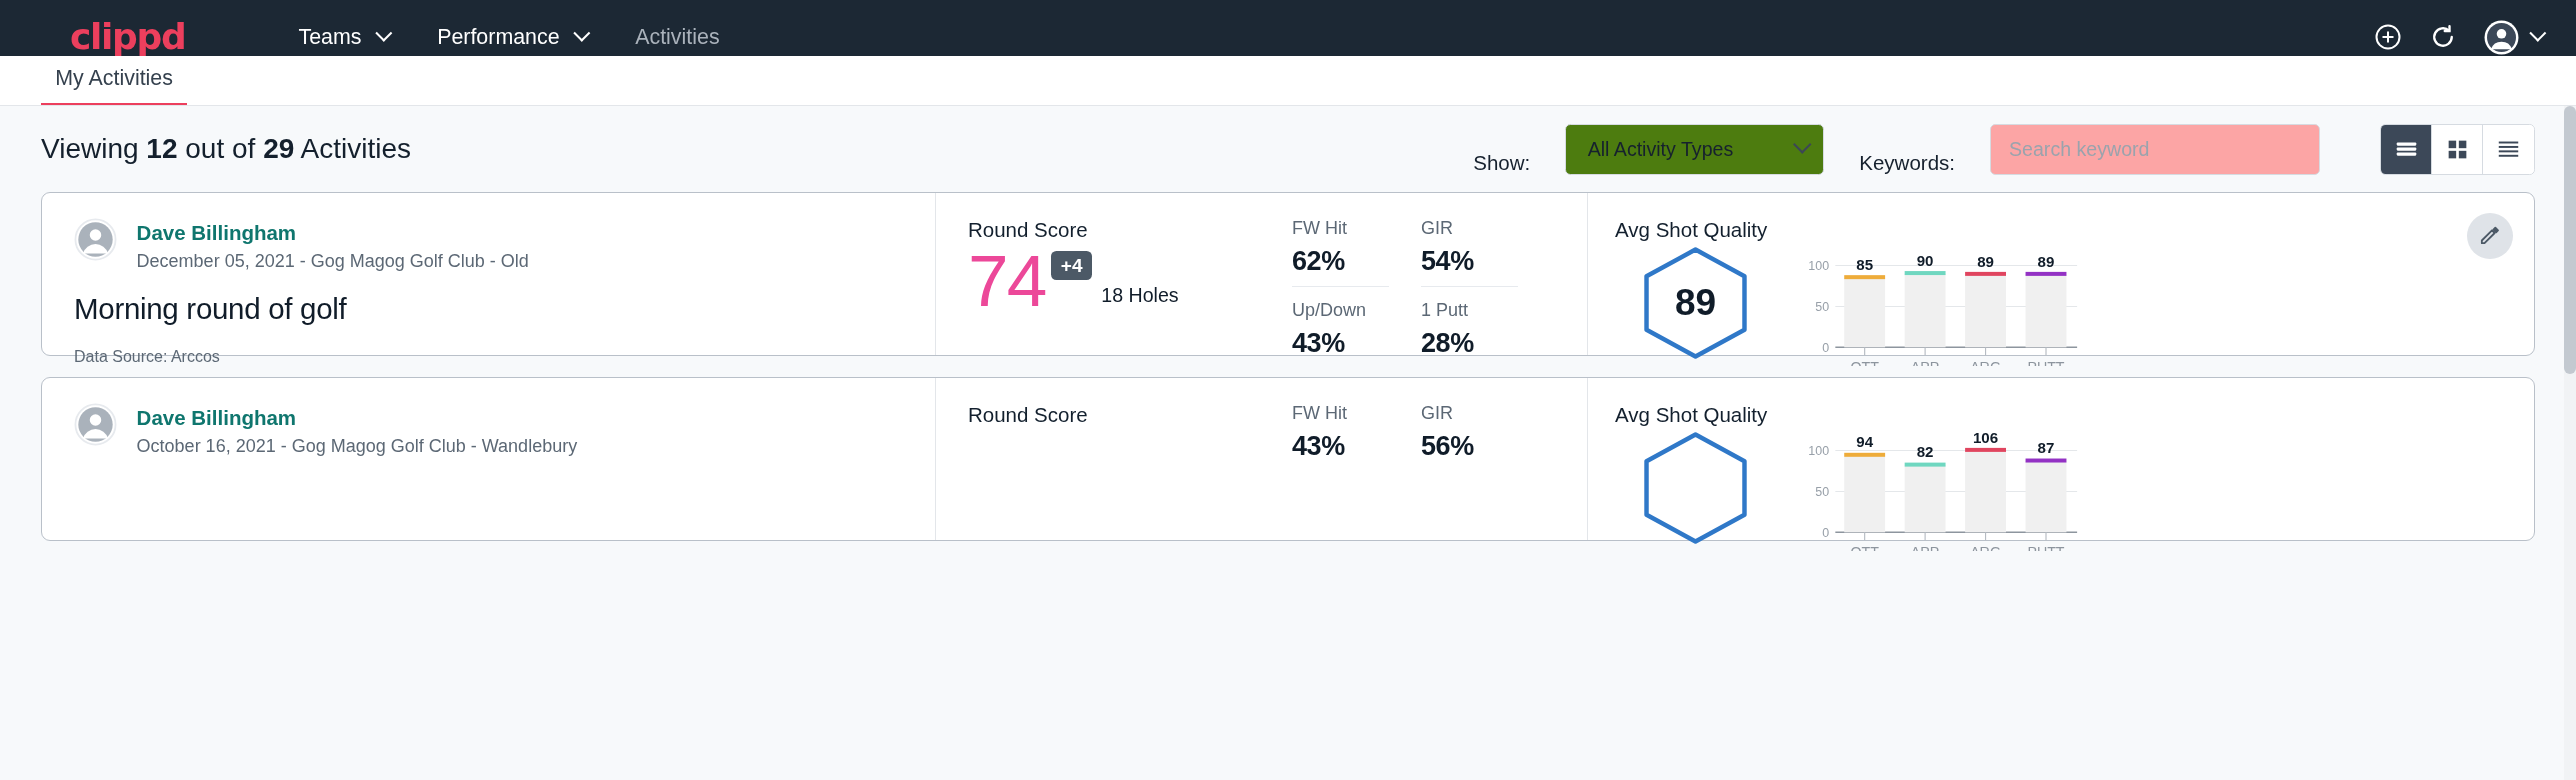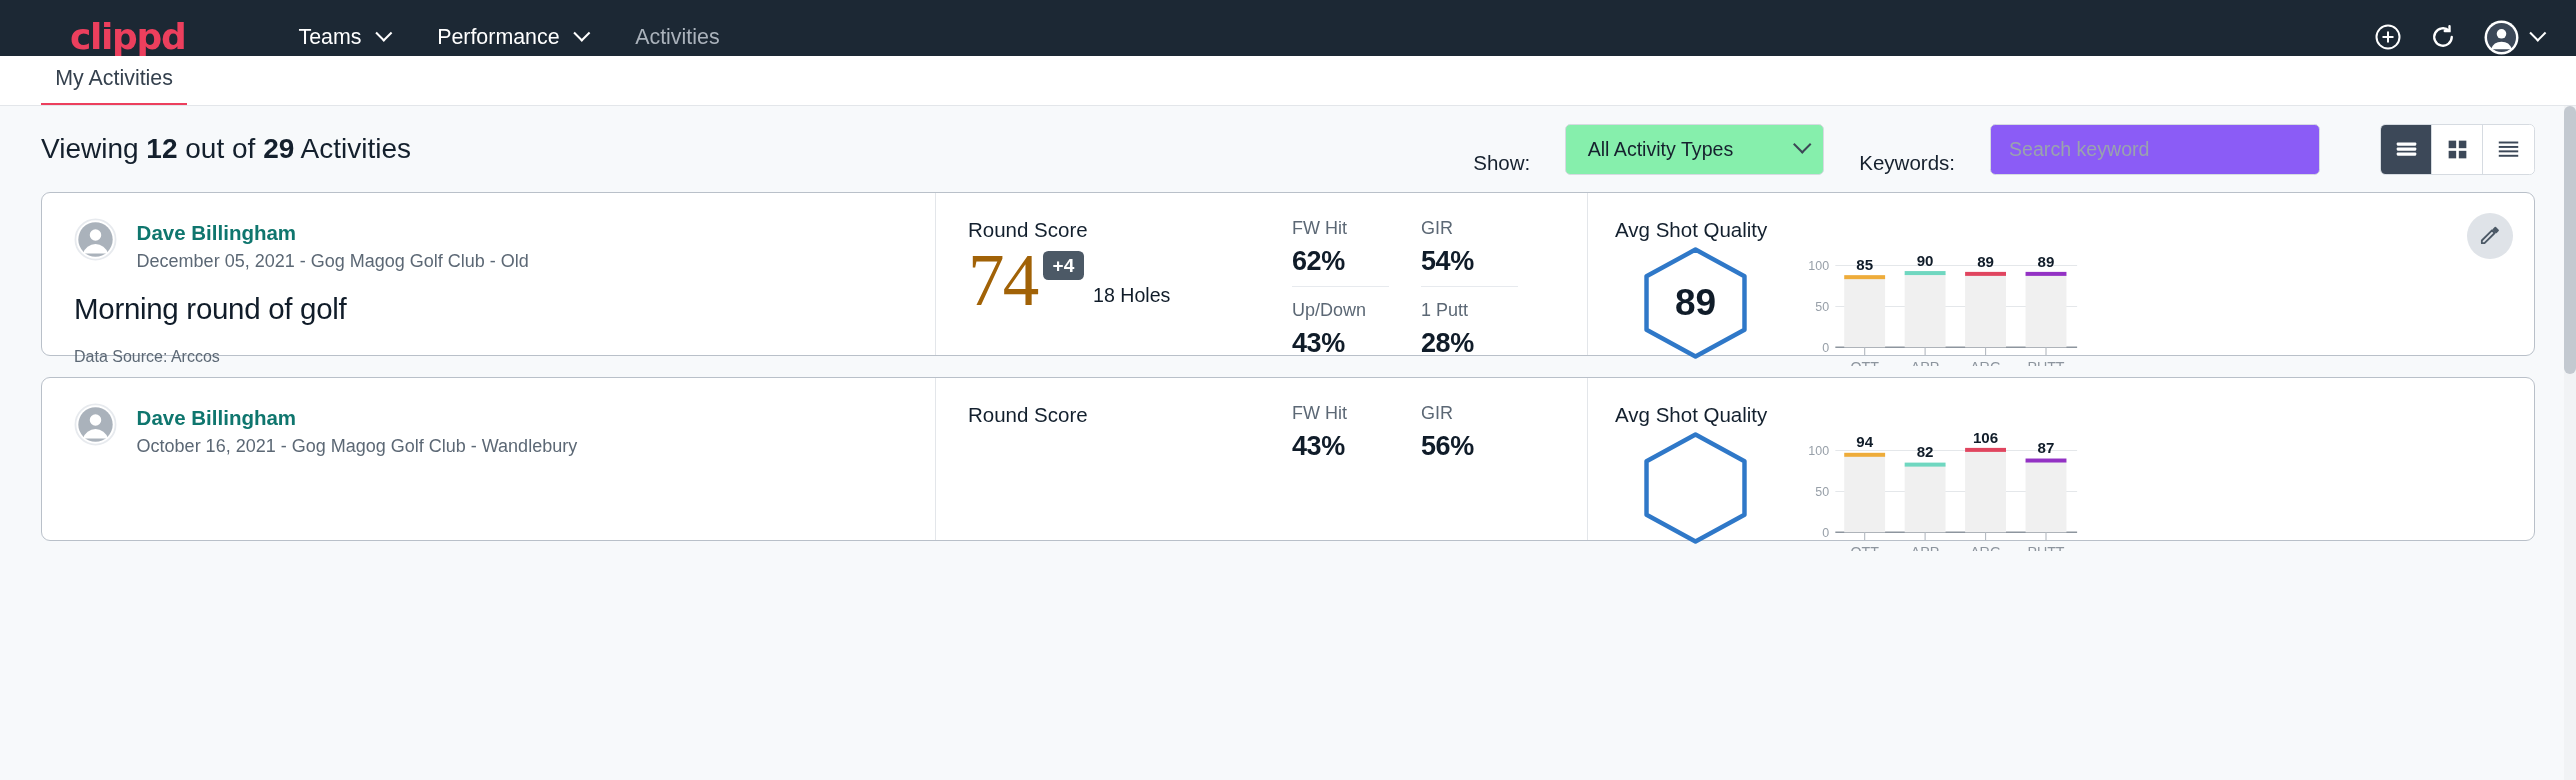--- a/index.html
+++ b/index.html
@@ -84,38 +84,38 @@
   }
   .viewing { font-size: 28px; color: #14202d; white-space: nowrap; }
   .viewing b { font-weight: 700; }
   .toolbar-mid {
     margin-left: auto;
     display: flex; align-items: flex-end; gap: 35px;
   }
   .lbl { font-size: 20.5px; color: #16212e; white-space: nowrap; }
   .select {
     width: 259px; height: 51px;
-    background: #86efac;
+    background: #4d7c0f;
     border: 1.3px solid #d6dbe1;
     border-radius: 5.4px;
     display: flex; align-items: center;
     padding: 0 14.3px 0 21.4px;
     font-size: 19.6px; color: #16212e;
     cursor: pointer;
   }
   .select .sel-chev {
     margin-left: auto;
     width: 12.5px; height: 12.5px;
     border-right: 2.7px solid #3c4756;
     border-bottom: 2.7px solid #3c4756;
     transform: rotate(45deg) translate(-3.6px,-3.6px);
   }
   .searchbox {
     width: 330px; height: 51px;
-    background: #8b5cf6;
+    background: #fca5a5;
     border: 1.3px solid #d6dbe1;
     border-radius: 5.4px;
     padding: 0 18px;
     font-size: 19.6px; color: #16212e;
     font-family: "Liberation Sans", sans-serif;
   }
   .searchbox::placeholder { color: #9aa3ad; }
   .viewtoggle {
     display: flex; margin-left: 25px;
     border: 1.3px solid #d6dbe1;
@@ -159,23 +159,23 @@
   .datasource { font-size: 16px; color: #5c6875; margin-top: 21.4px; }
 
   .col-score {
     width: 357px;
     border-left: 1.3px solid #e3e6ea;
     padding: 25px 0 0 32px;
   }
   .sec-lbl { font-size: 20.5px; color: #13202e; }
   .scorewrap { display: flex; align-items: flex-end; margin-top: 3.6px; }
   .bigscore {
-    font-size: 73px; font-weight: 400; color: #a16207;
+    font-size: 73px; font-weight: 400; color: #ec4899;
     line-height: 0.95; letter-spacing: -1.8px;
-    font-family: Liberation Serif, serif;
+    font-family: Liberation Sans, sans-serif;
     text-align: right;
   }
   .pill {
     background: #4c5966; color: #fff;
     font-size: 19px; font-weight: 700;
     border-radius: 5.4px;
     padding: 3.6px 9.8px;
     align-self: flex-start;
     margin: 5.4px 0 0 5.4px;
   }

